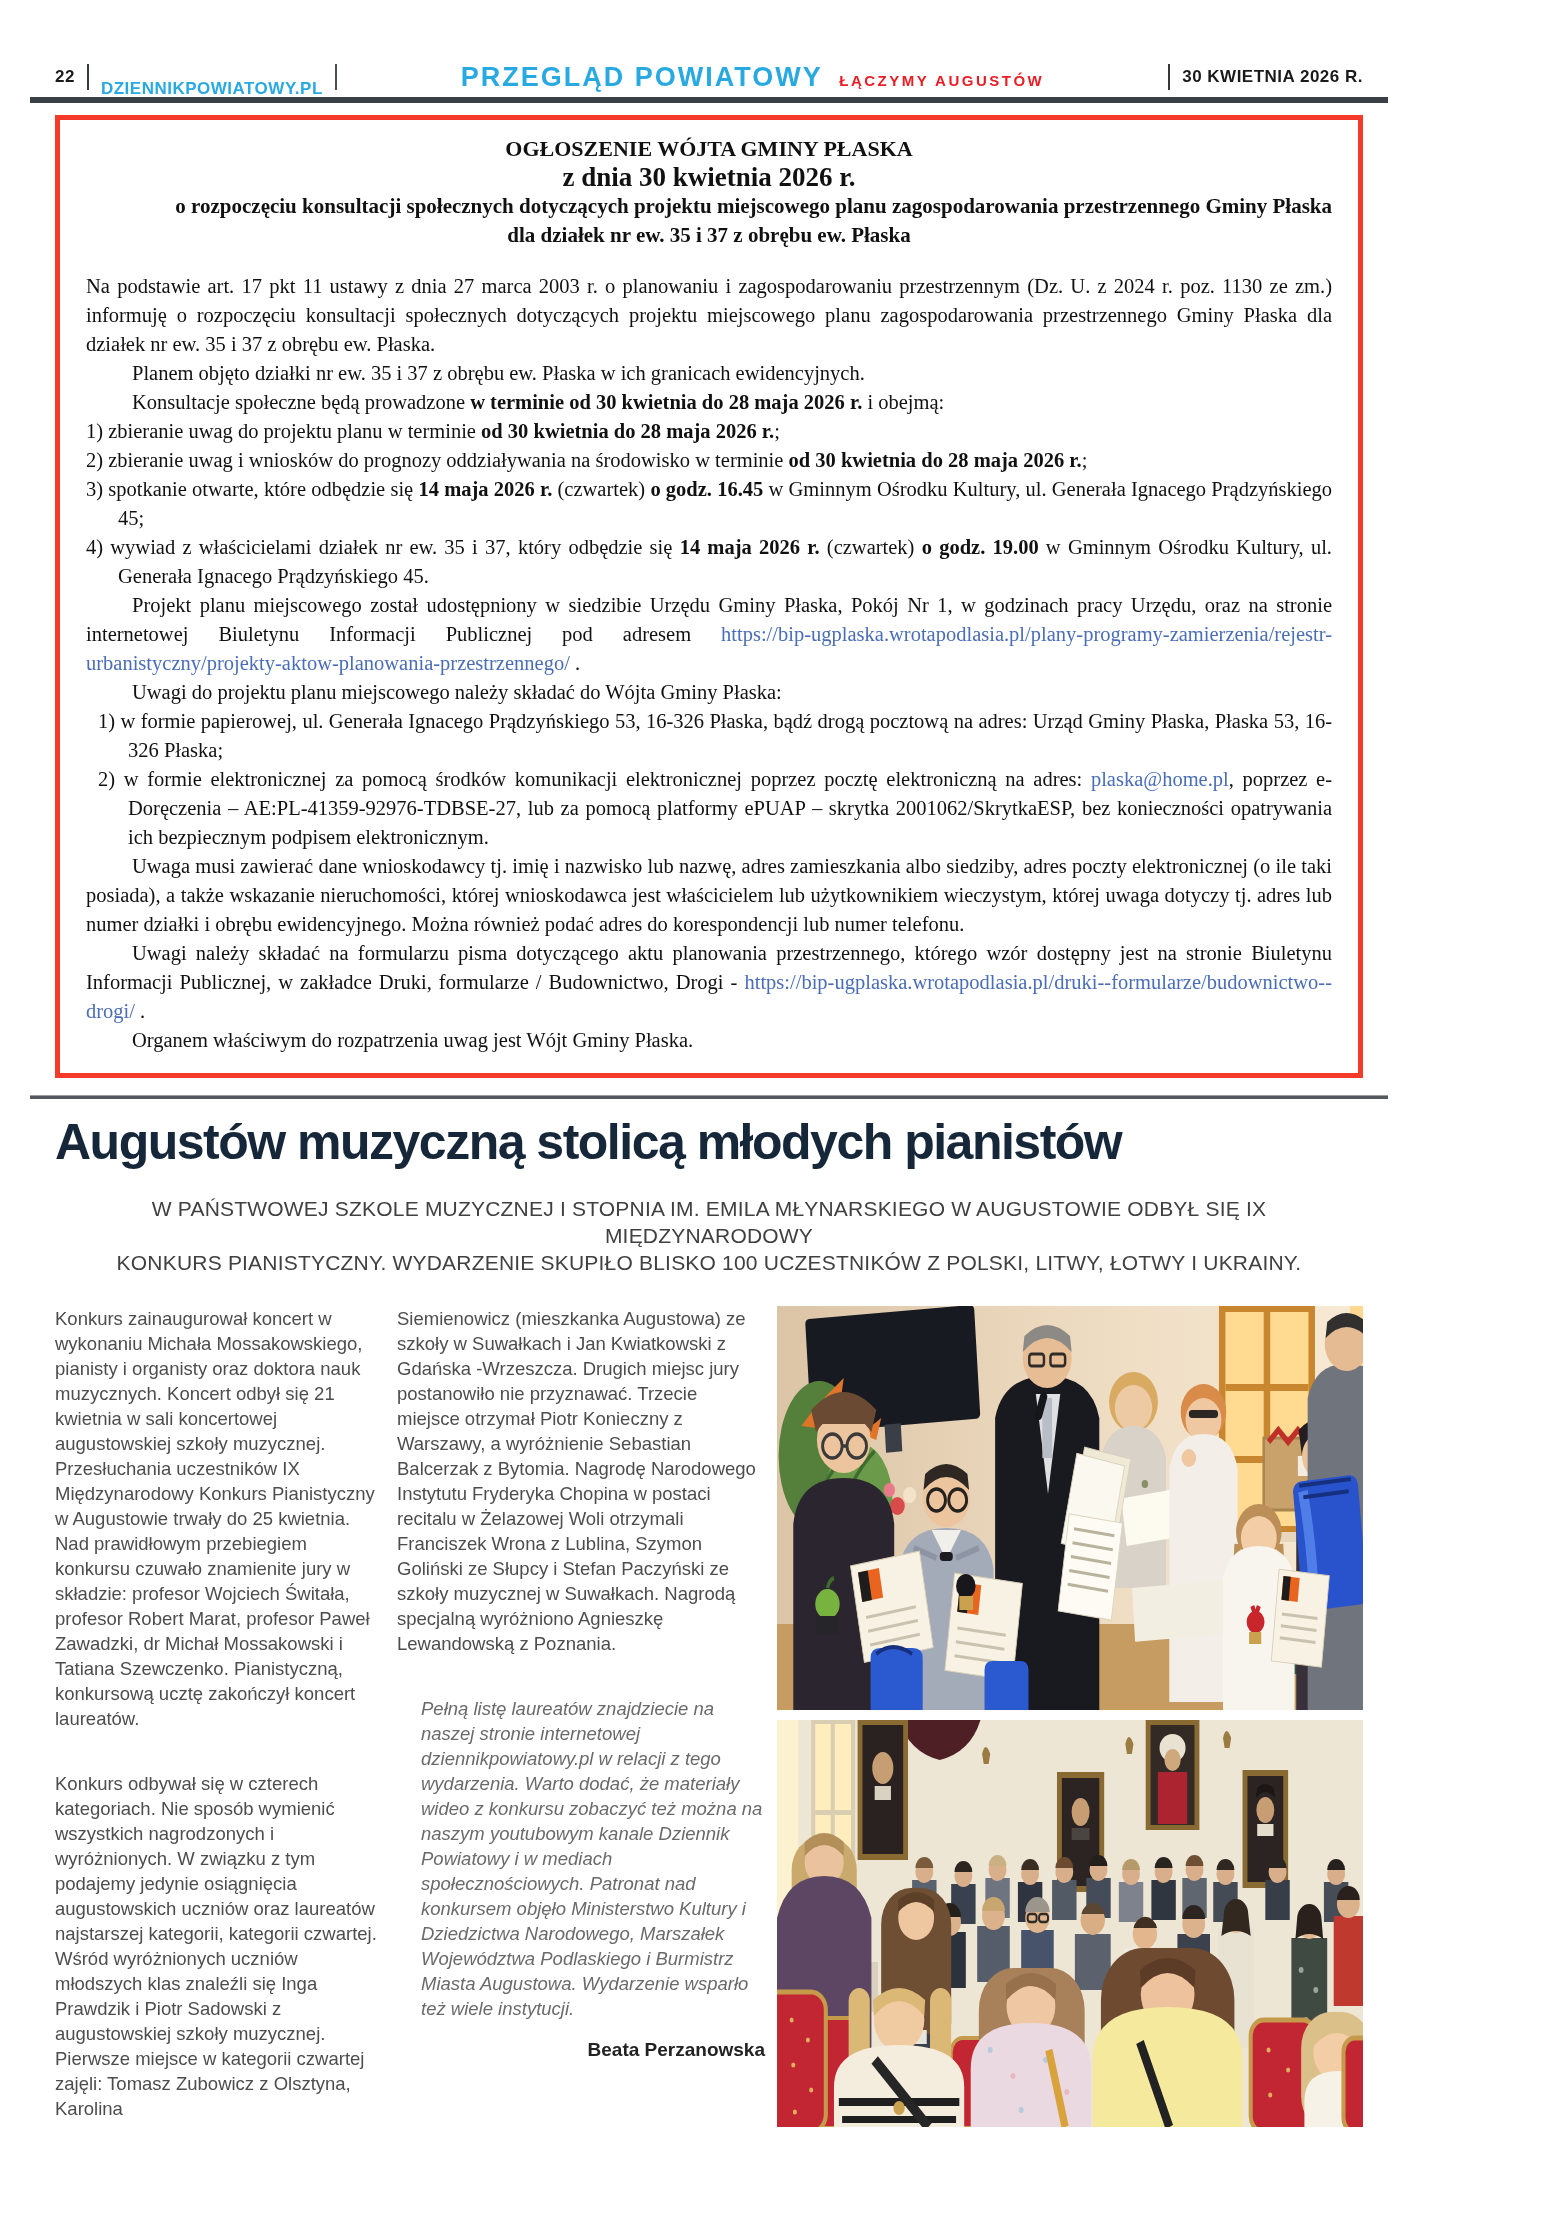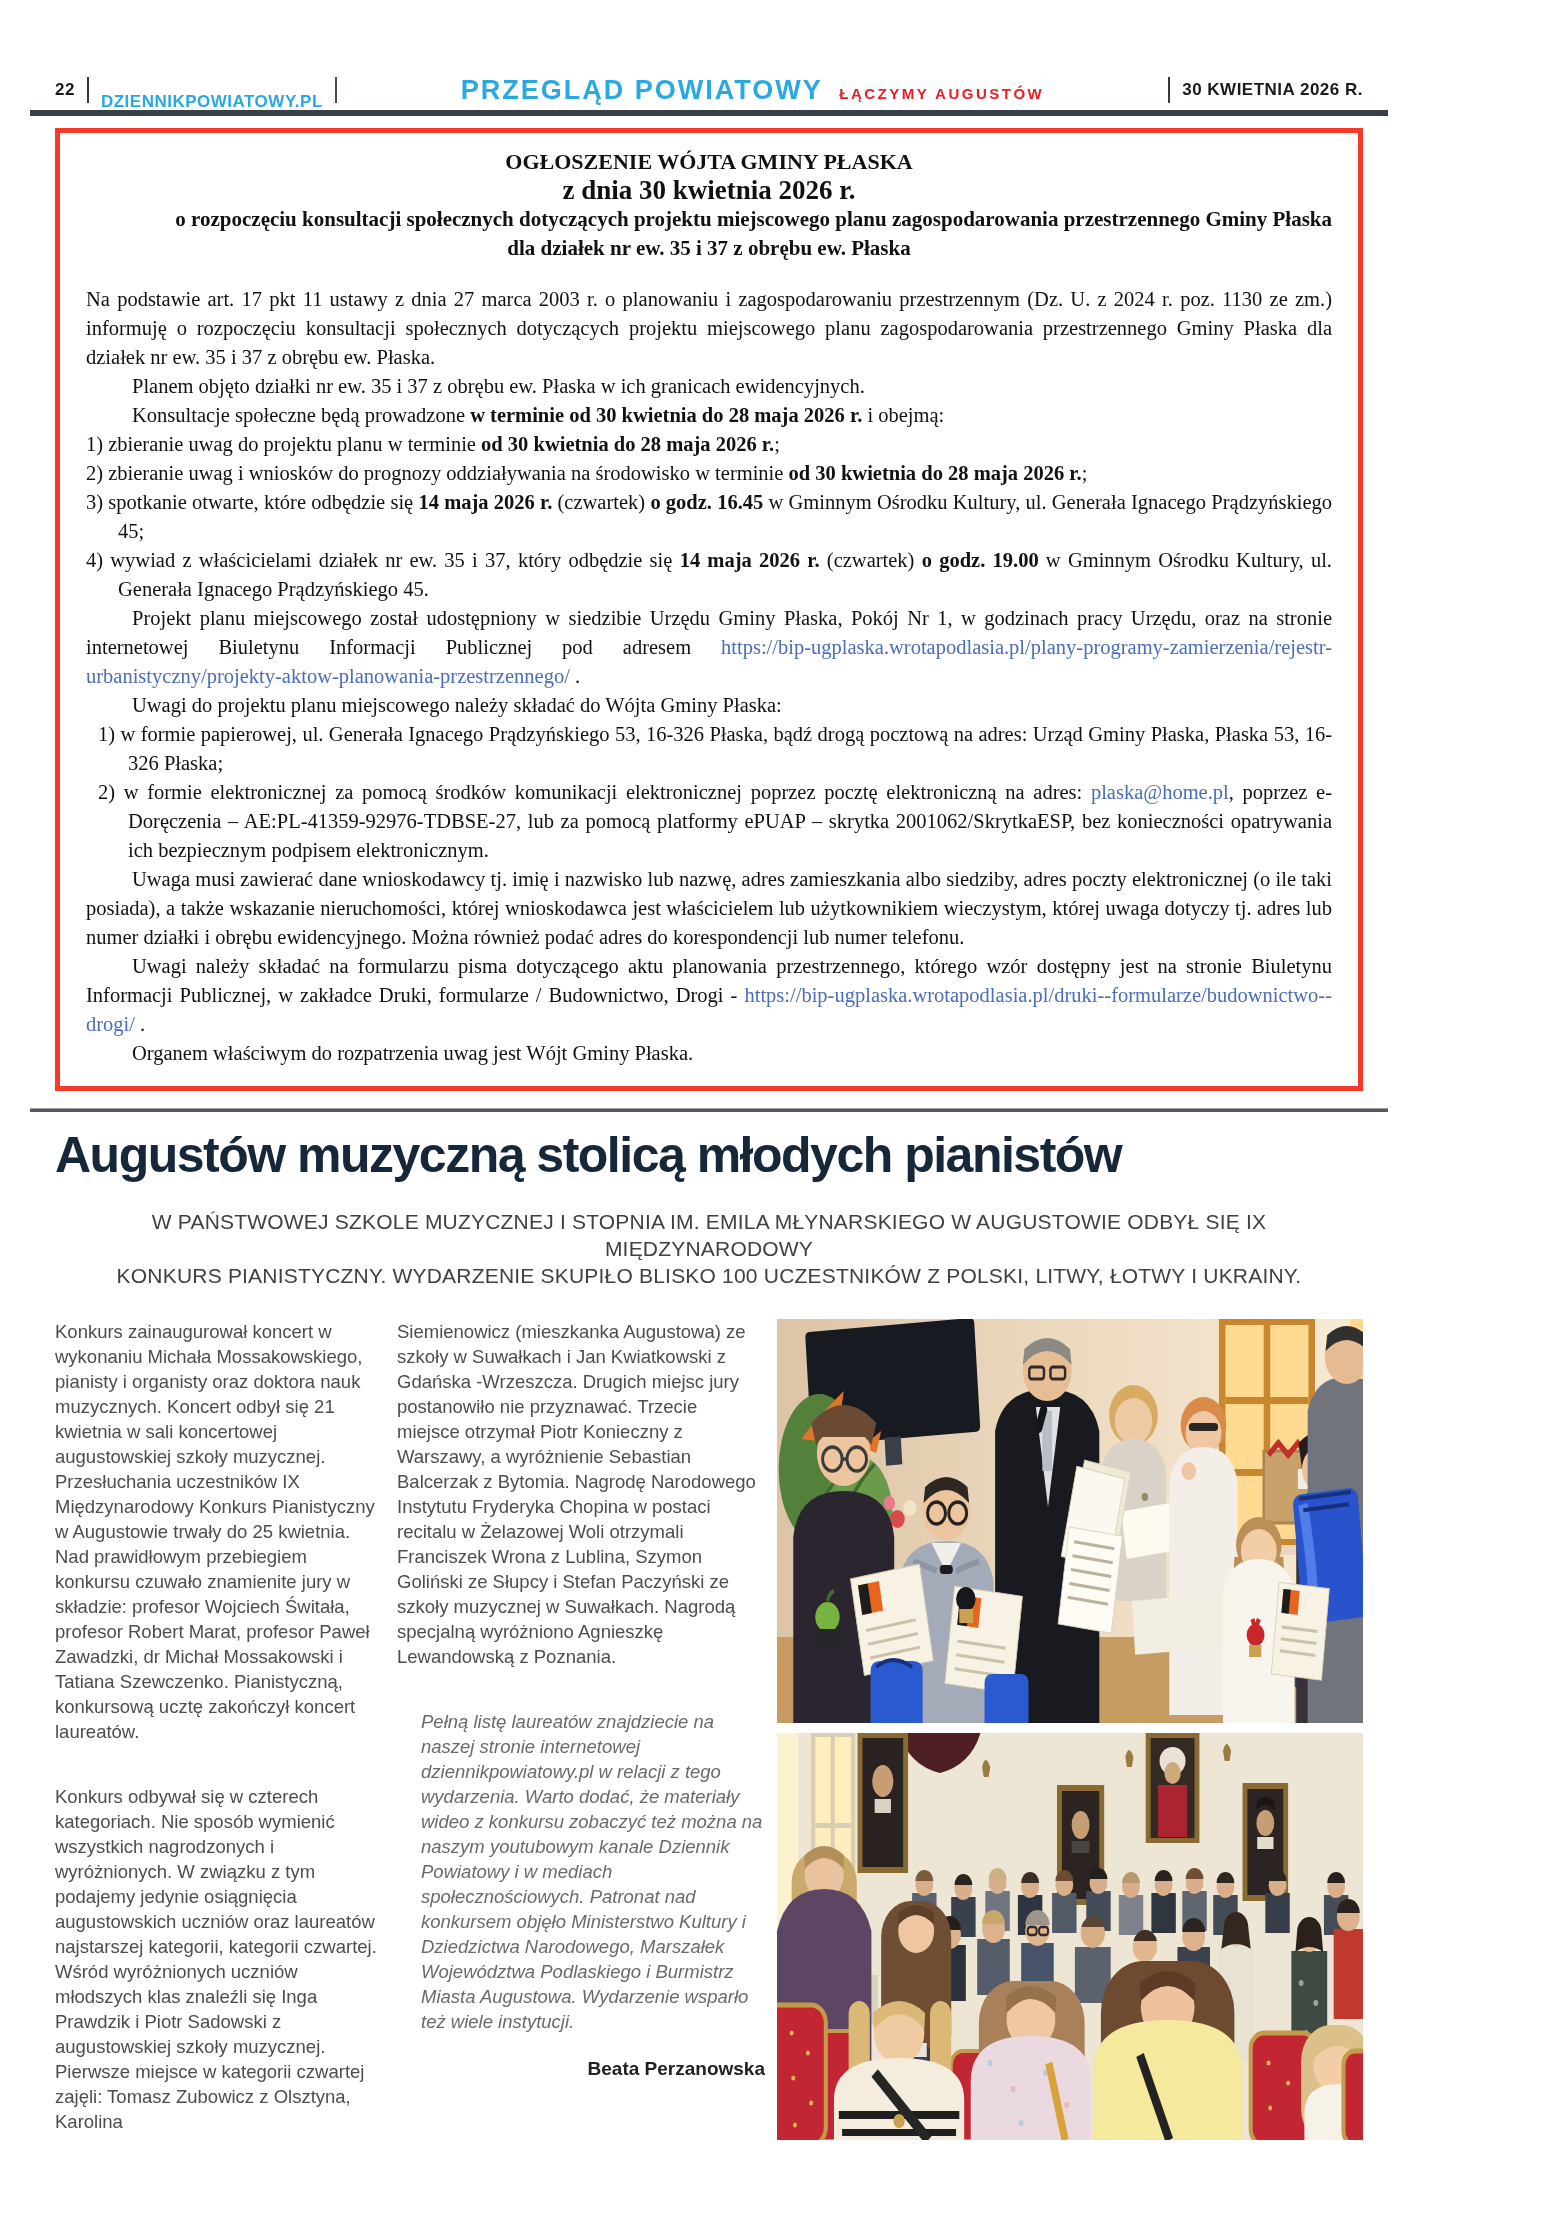--- a/index.html
+++ b/index.html
@@ -1,19 +1,19 @@
 <!DOCTYPE html>
 <html lang="pl"><head>
 <meta charset="utf-8">
 <style>
   * { margin:0; padding:0; box-sizing:border-box; }
   html,body { background:#ffffff; }
   body { width:1558px; height:2224px; overflow:hidden;
          font-family:"Liberation Sans", sans-serif; color:#1a1a1a; }
-  .page { width:1418px; height:2224px; padding:16px 55px; background:#fff; }
+  .page { width:1418px; height:2224px; padding:3px 55px; background:#fff; }
 
   
   .hdr { display:grid; grid-template-columns:auto 1fr auto; align-items:center;
          padding-top:52px; height:86px; }
   .hdr-left, .hdr-right { display:flex; align-items:center; gap:12px; }
   .pgnum { font-size:17px; font-weight:bold; letter-spacing:.5px; }
   .vbar { display:inline-block; width:2px; height:26px; background:#33393f; }
   .vbar.thin { width:2px; background:#4a5058; }
   .site { font-size:17px; font-weight:bold; color:#29a9e1; letter-spacing:.5px;margin-top:24px; }
   .masthead { text-align:center; white-space:nowrap; }
@@ -46,21 +46,21 @@
   
   .headline { margin-top:14px; font-size:50px; font-weight:800; letter-spacing:-1.5px;
               color:#16273a; white-space:nowrap; }
   .lead { margin-top:24px; text-align:center; color:#404040; font-weight:normal;
           font-size:21px; line-height:27px; letter-spacing:.2px; }
   .article { display:grid; grid-template-columns:330px 368px 1fr;
              column-gap:12px; margin-top:30px; }
   .col { font-size:18.5px; line-height:25px; color:#4d4d4d; }
   .col p + p { margin-top:40px; }
   .note { font-style:italic; color:#6a6a6a; margin-top:30px;margin-left:24px; }
-  .byline { text-align:right; font-weight:bold; color:#222; margin-top:22px;
+  .byline { text-align:right; font-weight:bold; color:#222; margin-top:16px;
             font-size:19px; }
   .photos { display:flex; flex-direction:column; gap:10px; }
   .photo { width:100%; overflow:hidden; }
   .photo svg { display:block; width:100%; height:100%; }
   .photo-top { height:404px; }
   .photo-bottom { height:407px; }
 </style>
 </head>
 <body>
 

